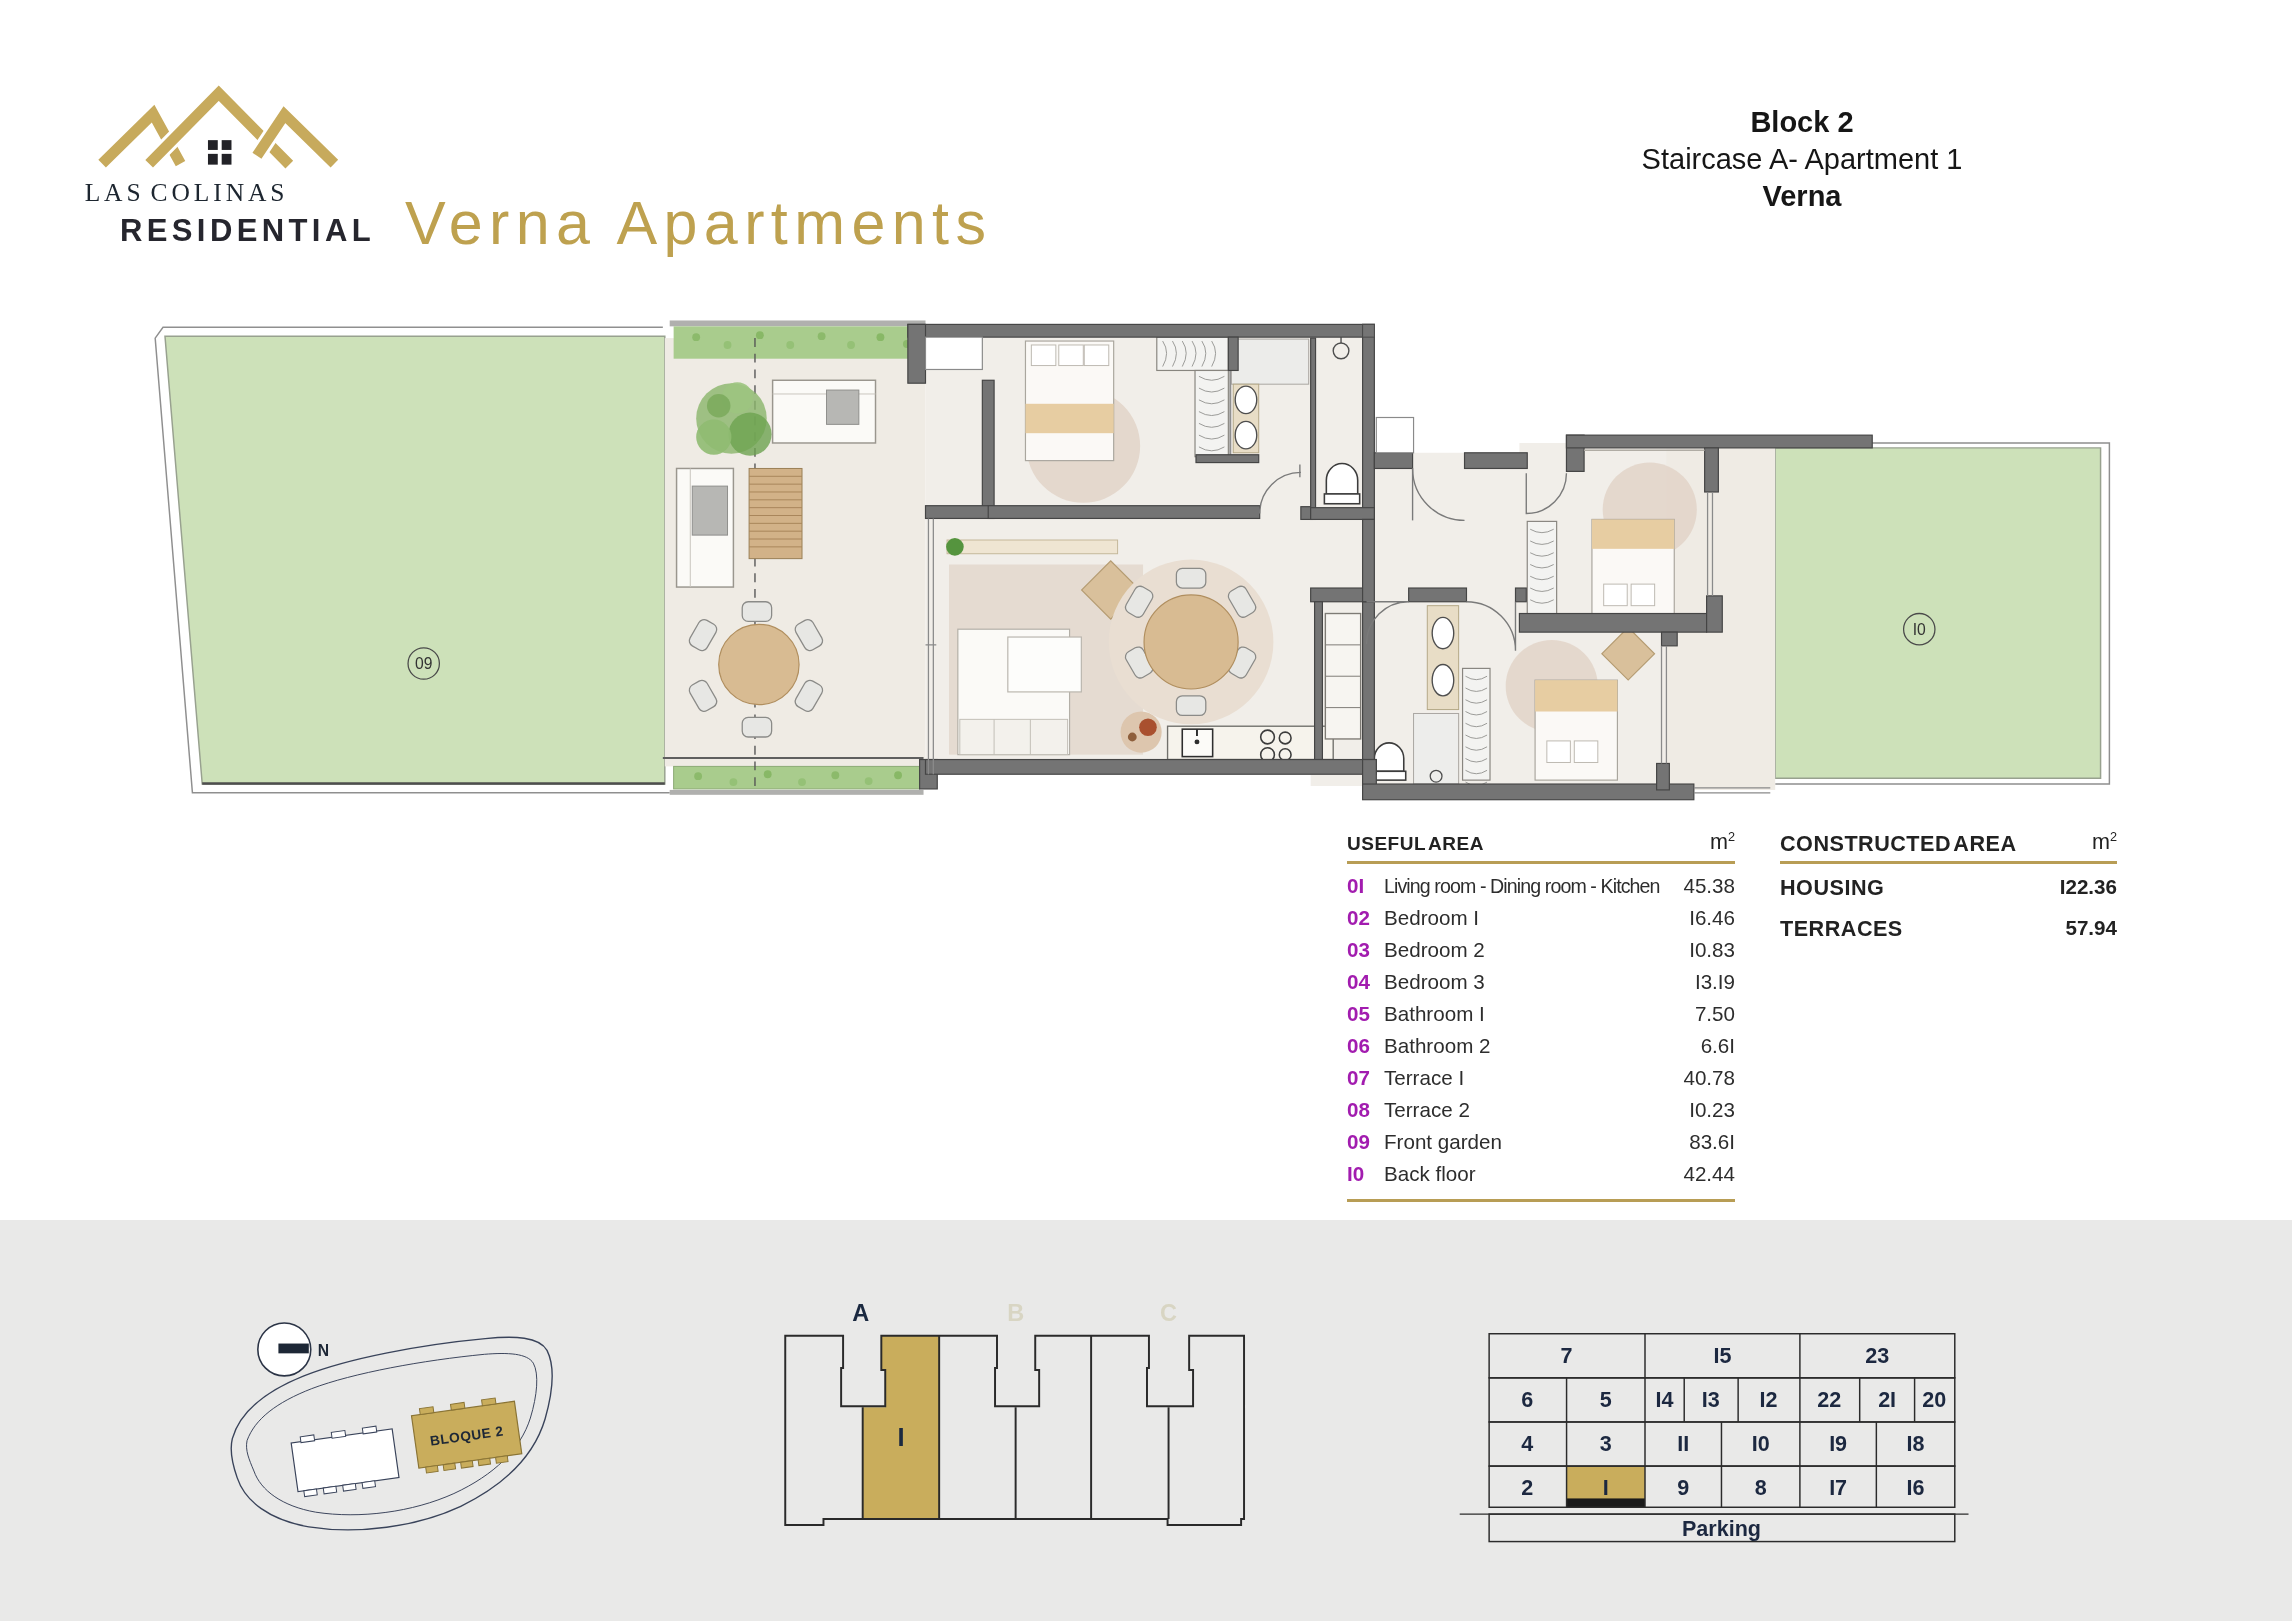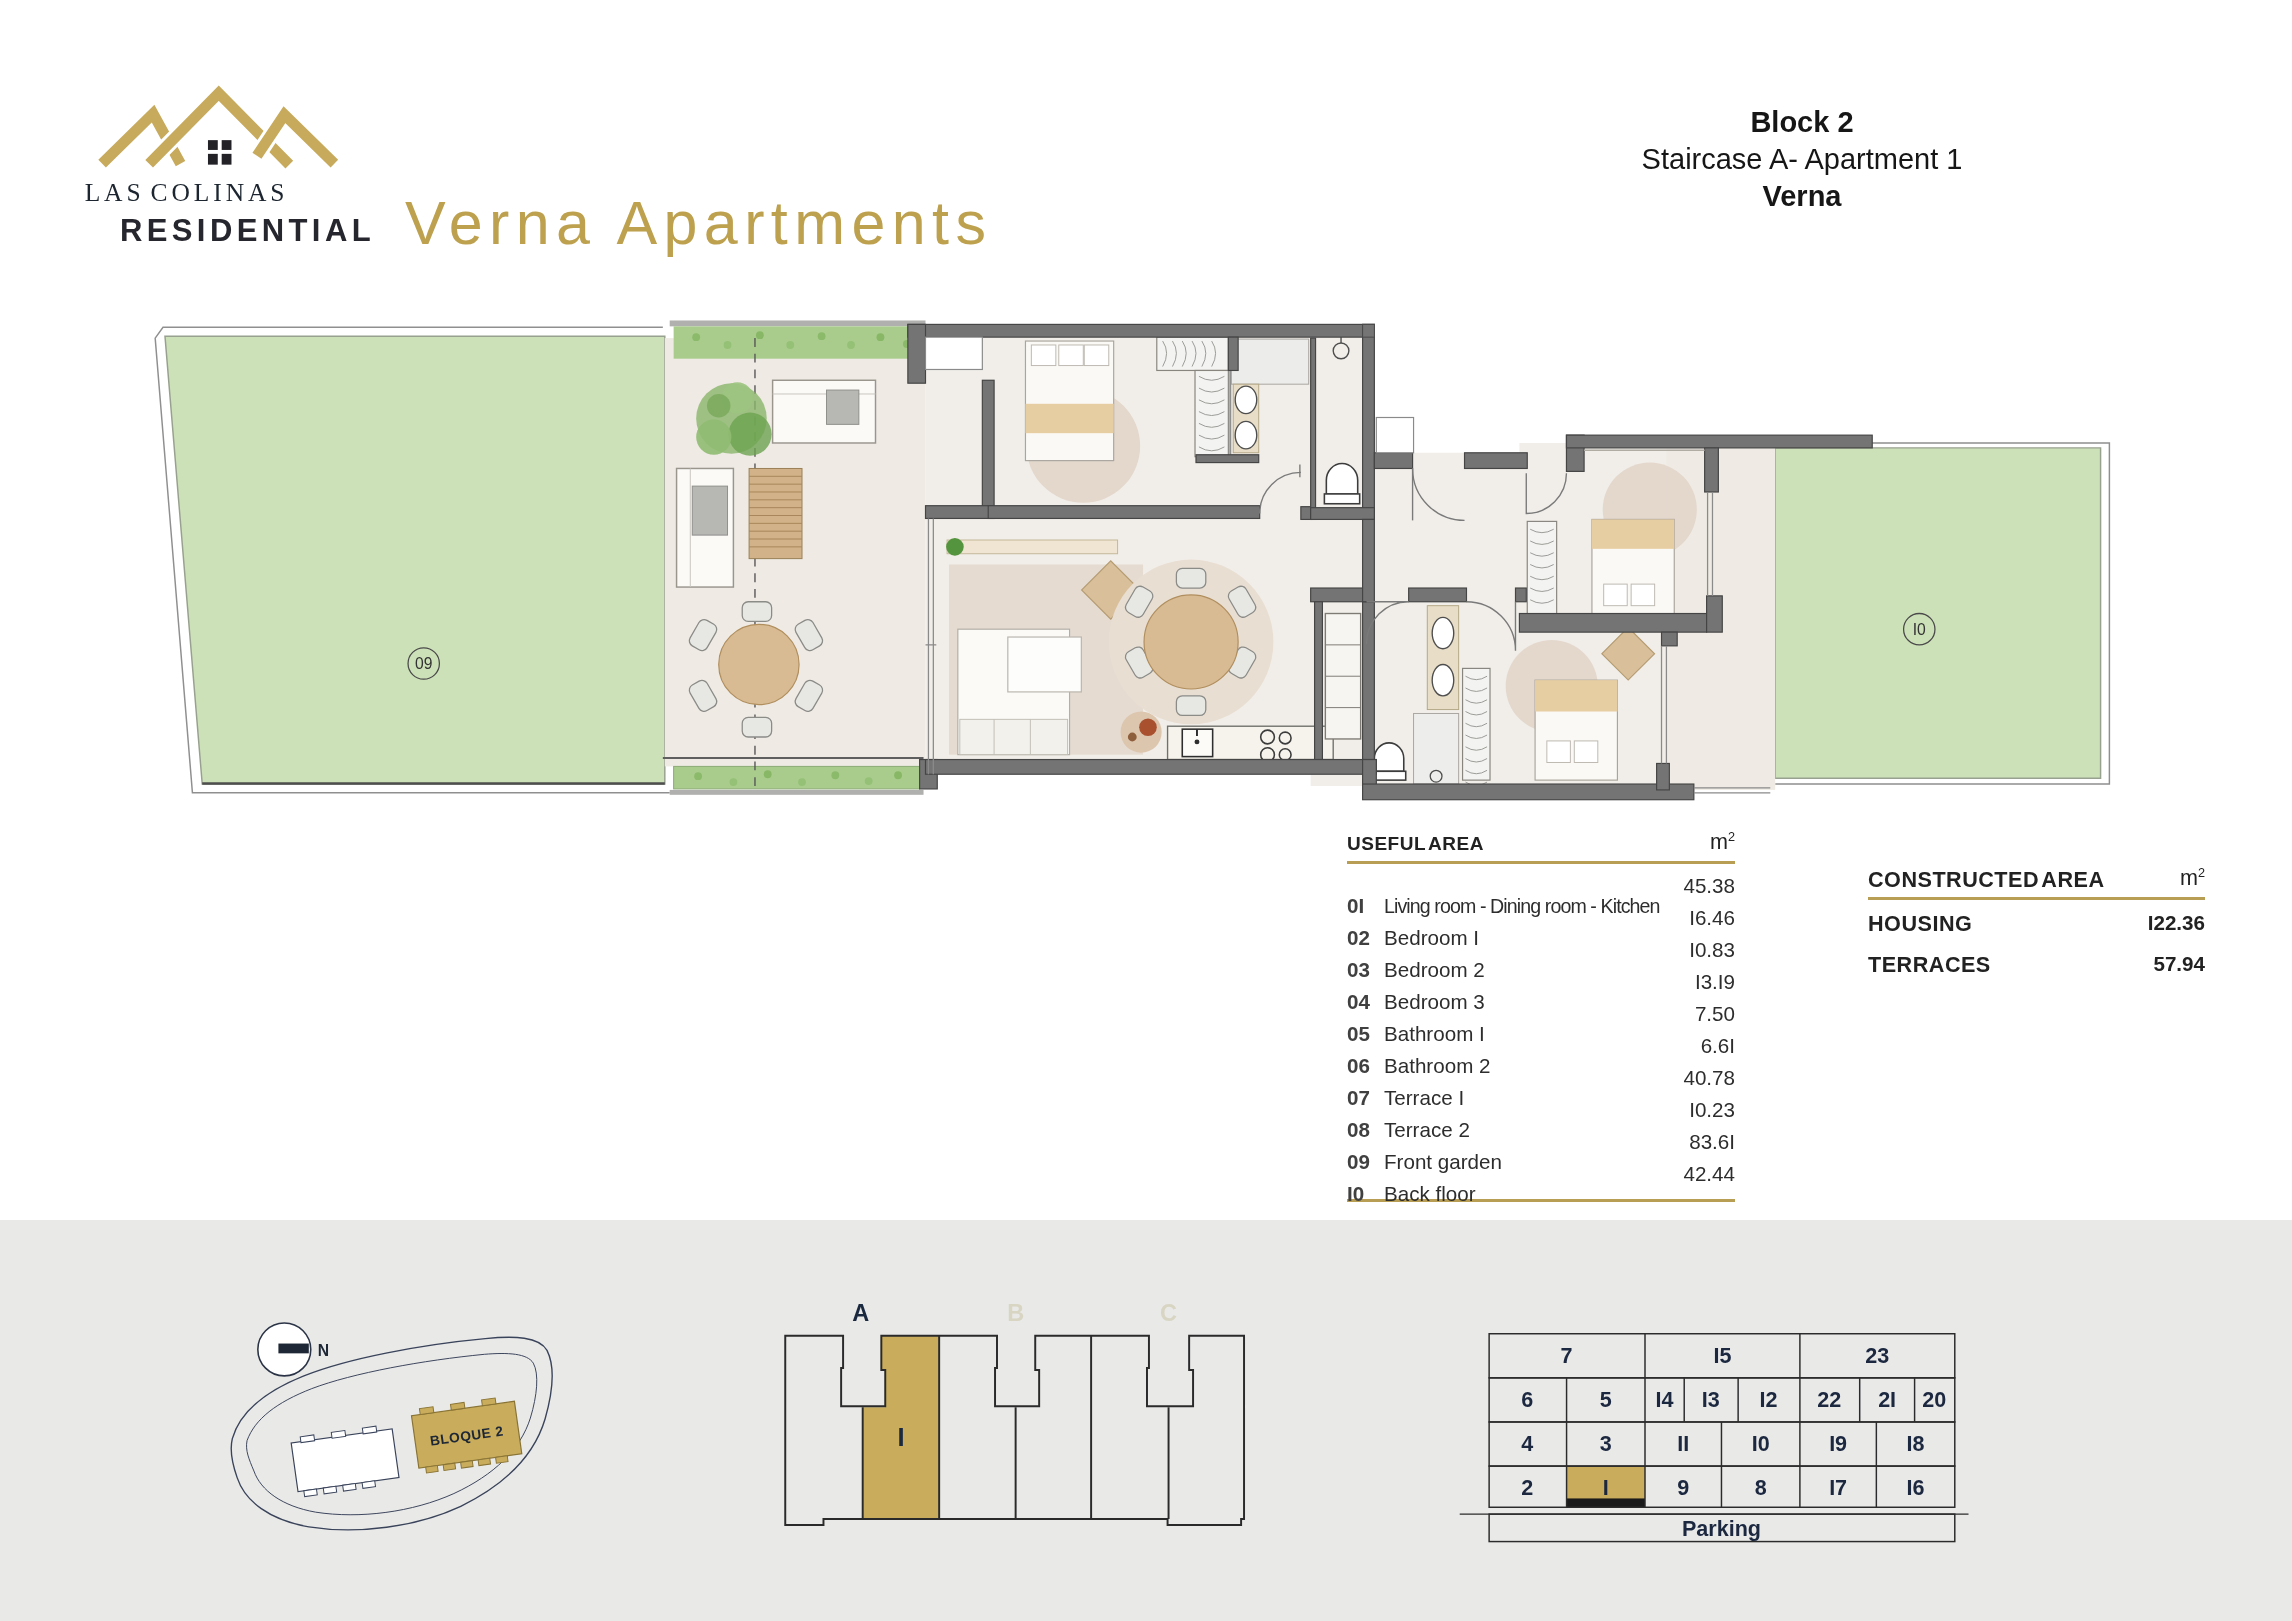--- a/index.html
+++ b/index.html
@@ -1,20 +1,20 @@
 <!DOCTYPE html>
 <html><head>
 <meta charset="utf-8">
 <style>
   html,body{margin:0;padding:0;background:#ffffff;}
   body{width:2293px;height:1621px;position:relative;overflow:hidden;
        font-family:"Liberation Sans", sans-serif;}
   .abs{position:absolute;}
   .r{position:relative;height:32px;line-height:32px;}
-  .r b{display:inline-block;width:37px;font-weight:bold;color:#404040;margin-top:20px;}
+  .r b{display:inline-block;width:37px;font-weight:bold;color:#a21caf;}
   .r .lbl{color:#2d2d2d;}
   .r .val{position:absolute;right:0;color:#2d2d2d;}
 </style>
 </head>
 <body>
 
 <div class="abs" id="header" style="left:0;top:0;width:2293px;height:314px;">
 
   <svg class="abs" style="left:0;top:0;" width="412" height="294" viewBox="0 0 420 300">
 
@@ -408,21 +408,21 @@
   <div class="r"><b>05</b><span class="lbl">Bathroom I</span><span class="val">7.50</span></div>
   <div class="r"><b>06</b><span class="lbl">Bathroom 2</span><span class="val">6.6I</span></div>
   <div class="r"><b>07</b><span class="lbl">Terrace I</span><span class="val">40.78</span></div>
   <div class="r"><b>08</b><span class="lbl">Terrace 2</span><span class="val">I0.23</span></div>
   <div class="r"><b>09</b><span class="lbl">Front garden</span><span class="val">83.6I</span></div>
   <div class="r"><b>I0</b><span class="lbl">Back floor</span><span class="val">42.44</span></div>
   <div style="height:8.8px;"></div>
   <div style="height:2.5px;background:#b89d55;"></div>
 </div>
 
-<div class="abs" id="t2" style="left:1868px;top:831px;width:337px;font-size:20.6px;color:#222;margin-top:36px;">
+<div class="abs" id="t2" style="left:1780px;top:831px;width:337px;font-size:20.6px;color:#222;">
   <div style="position:relative;height:30px;">
     <span style="font-weight:bold;letter-spacing:0.5px;font-size:21.6px;">CONSTRUCTED AREA</span>
     <span style="position:absolute;right:0;top:-2px;font-size:21.6px;">m<sup style="font-size:12.7px;">2</sup></span>
   </div>
   <div style="height:2.5px;background:#b89d55;"></div>
   <div style="position:relative;height:41px;margin-top:11.8px;">
     <span style="font-weight:bold;letter-spacing:0.5px;font-size:21.6px;">HOUSING</span>
     <span style="position:absolute;right:0;font-weight:bold;">I22.36</span>
   </div>
   <div style="position:relative;height:41px;">

